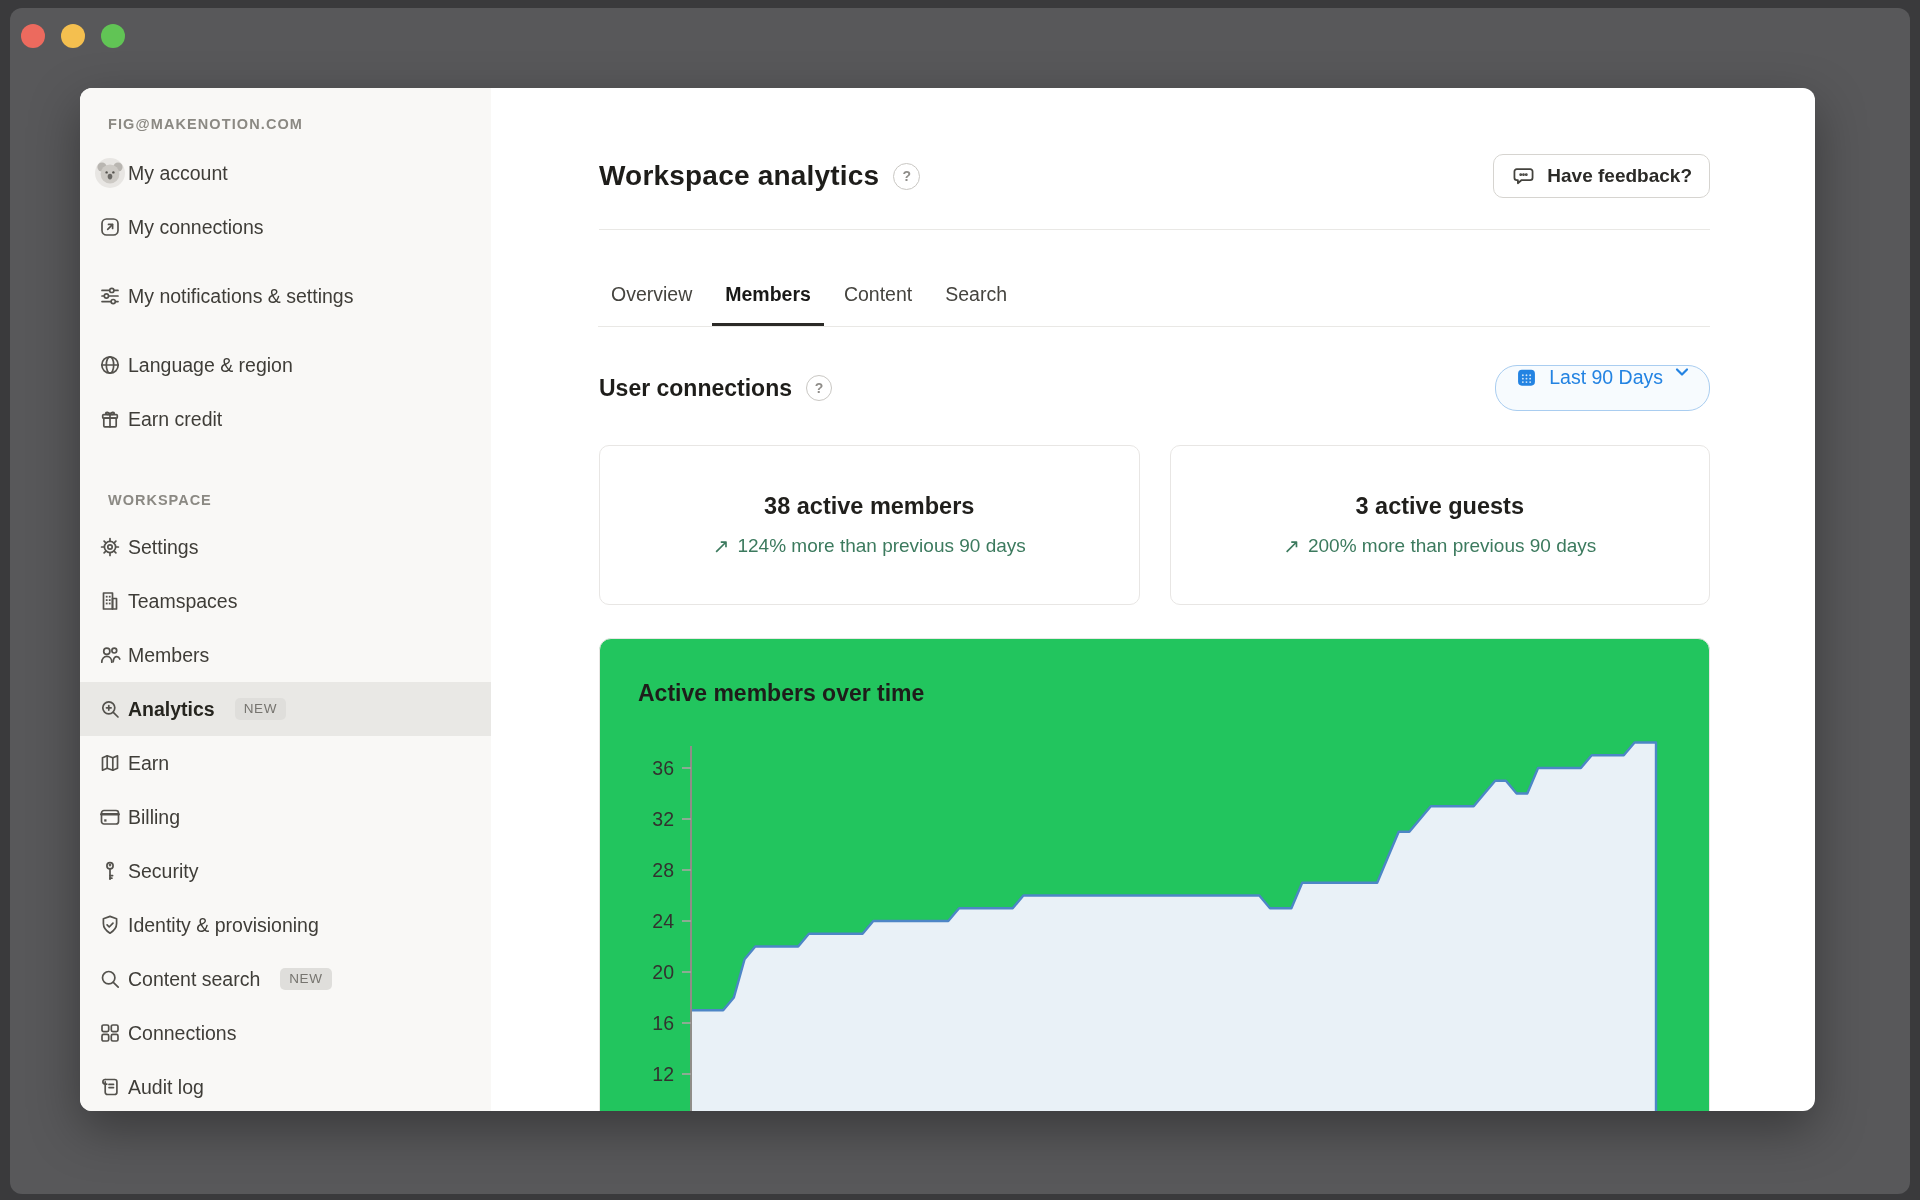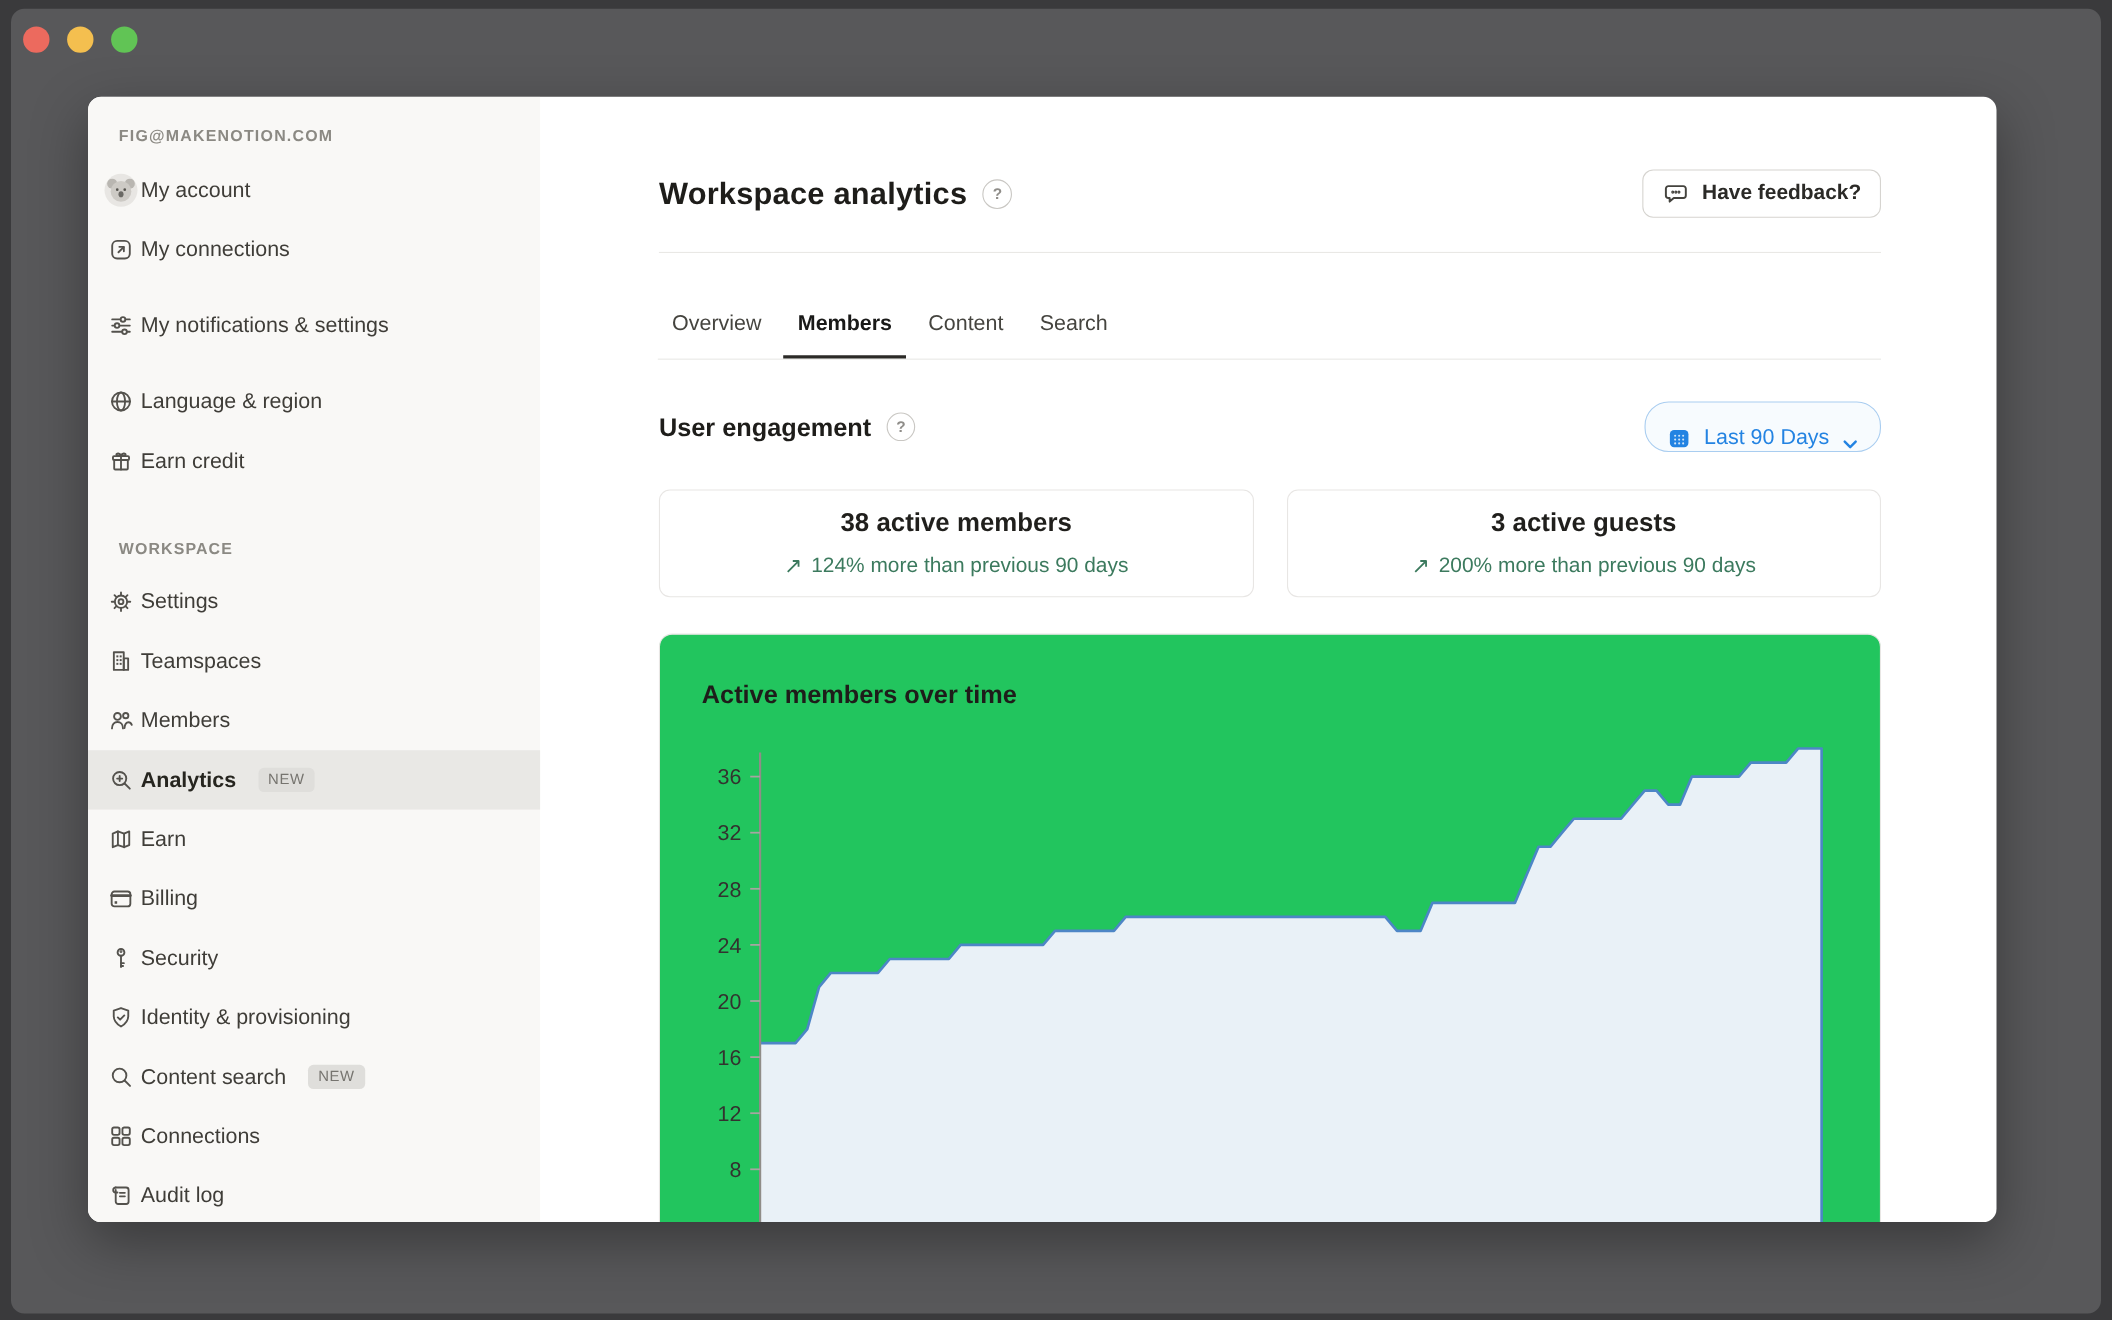--- a/index.html
+++ b/index.html
@@ -84,25 +84,25 @@
   .tabs{height:96px;display:flex;align-items:flex-end;gap:7px;border-bottom:1px solid #e9e8e5;margin-left:-1px;}
   .tab{
     padding:0 13px 20px;font-size:19.5px;color:#45443f;cursor:pointer;font-weight:500;
   }
   .tab.active{color:#191918;font-weight:600;box-shadow:inset 0 -3px 0 #2b2a27;}
 
   .engagement-row{margin-top:38px;height:46px;display:flex;align-items:center;}
   .section-title{font-size:23px;font-weight:700;color:#1e1d1a;}
   .range-pill{
     height:44px;padding:0 19px;border:1.5px solid #a9cdf0;border-radius:22px;
-    background:#f7fbfe;display:flex;align-items:flex-end;gap:11px;cursor:pointer;
+    background:#f7fbfe;display:flex;align-items:flex-start;gap:11px;cursor:pointer;
     font-size:19.5px;font-weight:500;color:#2383e2;
   }
 
-  .cards{margin-top:34px;display:flex;gap:30px;height:98px;border-radius:14px;}
+  .cards{margin-top:34px;display:flex;gap:30px;height:160px;border-radius:14px;}
   .stat-card{
     flex:1;border:1px solid #e8e6e4;border-radius:10px;background:#fff;
     display:flex;flex-direction:column;align-items:center;justify-content:center;gap:15px;
   }
   .stat-value{font-size:23.5px;font-weight:700;color:#201f1c;}
   .stat-delta{font-size:19px;color:#3c7a5e;display:flex;align-items:center;gap:8px;}
   .trend{font-size:20px;line-height:1;}
 
   .chart-card{
     margin-top:33px;height:560px;border:1px solid #e8e6e4;border-radius:12px;
@@ -358,21 +358,21 @@
     <div class="divider"></div>
 
     <div class="tabs">
       <div class="tab">Overview</div>
       <div class="tab active">Members</div>
       <div class="tab">Content</div>
       <div class="tab">Search</div>
     </div>
 
     <div class="engagement-row">
-      <span class="section-title">User engagement</span>
+      <span class="section-title">User connections</span>
       <span class="help" style="width:24px;height:24px;">?</span>
       <span class="spacer"></span>
       <div class="range-pill">
         <span style="display:flex;">
           <svg width="23" height="23" viewBox="0 0 24 24">
             <rect x="3.2" y="4" width="17.6" height="16.5" rx="4" fill="#2383e2"></rect>
             <circle cx="8.2" cy="9.6" r="1" fill="#cfe4f8"></circle>
               <circle cx="12" cy="9.6" r="1" fill="#cfe4f8"></circle>
               <circle cx="15.8" cy="9.6" r="1" fill="#cfe4f8"></circle>
             <circle cx="8.2" cy="13.2" r="1" fill="#cfe4f8"></circle>

